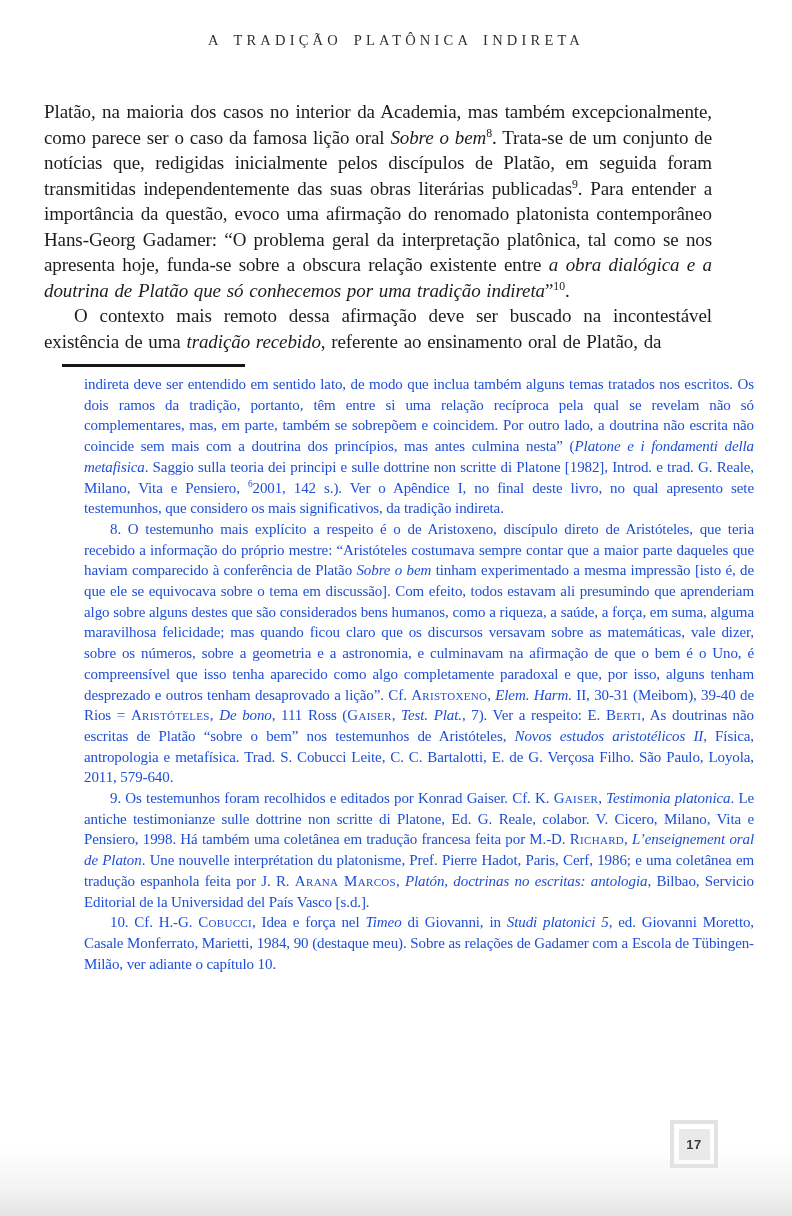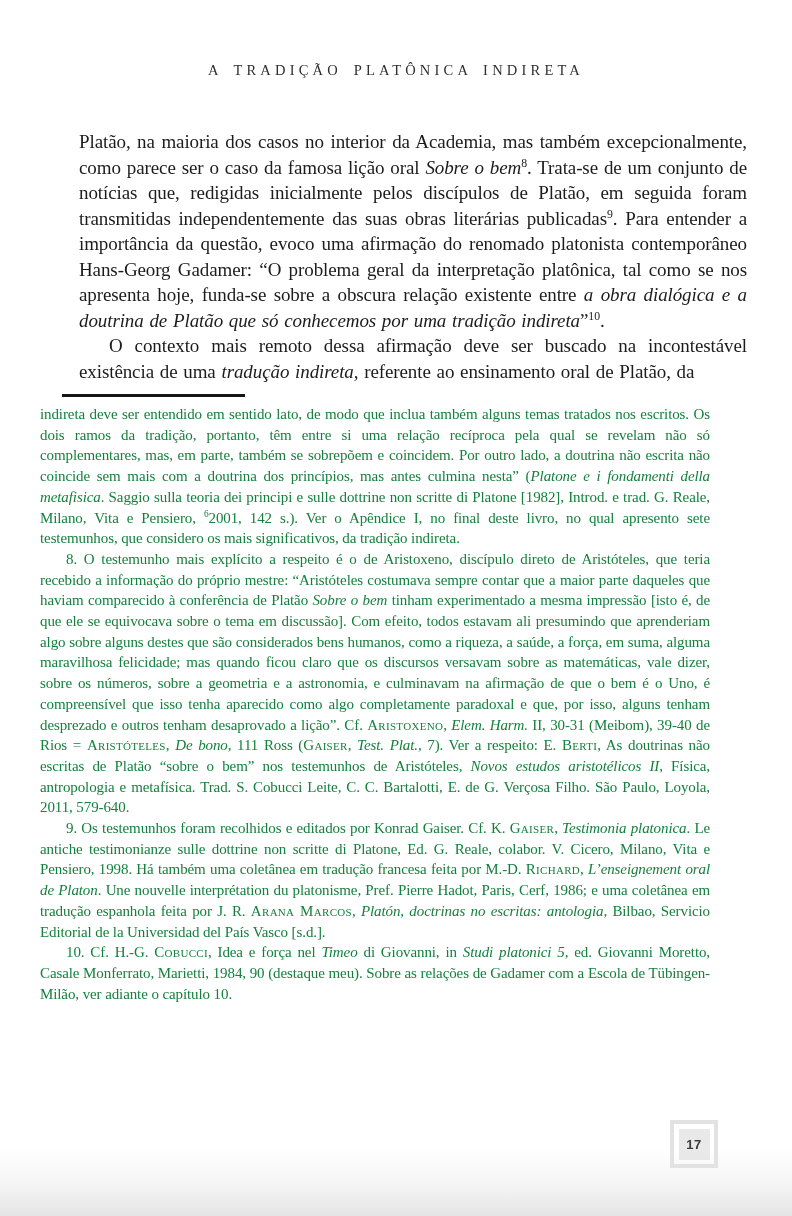--- a/index.html
+++ b/index.html
@@ -7,54 +7,54 @@
     position: relative;
     width: 792px;
     height: 1216px;
     margin: 0 auto;
     background: #ffffff;
     overflow: hidden;
     font-family: "Liberation Serif", serif;
     color: #1c1c1c;
   }
   .running-head {
-    padding-top: 60px;
+    padding-top: 30px;
     text-align: center;
     font-family: "Liberation Serif", serif;
     font-size: 14.5px;
     line-height: 20px;
     letter-spacing: 4.2px;
     word-spacing: 4px;
     color: #2e2e2e;
   }
   .main-text {
-    margin: 49px 62px 0 79px;
+    margin: 49px 62px 0 44px;
     width: 668px;
     font-size: 19px;
     line-height: 25.5px;
     text-align: justify;
     word-spacing: 0.06em;
     letter-spacing: -0.1px;
   }
   .main-text p { margin: 0; }
   .main-text p.indent { text-indent: 30px; }
   .fn-rule {
     margin: 10px 0 7px 62px;
     width: 183px;
     height: 3px;
     background: #161616;
   }
   .footnotes {
-    margin: 0 60px 0 40px;
+    margin: 0 60px 0 84px;
     width: 670px;
     font-size: 15px;
     line-height: 20.7px;
     text-align: justify;
     letter-spacing: -0.1px;
-    color: #15803d;
+    color: #1d4ed8;
   }
   .footnotes p { margin: 0; }
   .footnotes p.indent { text-indent: 26px; }
   sup {
     font-size: 62%;
     line-height: 0;
     vertical-align: baseline;
     position: relative;
     top: -0.55em;
   }
@@ -101,21 +101,21 @@
 </style>
 </head>
 <body>
 
 <div class="page">
 
   <div class="running-head">A TRADIÇÃO PLATÔNICA INDIRETA</div>
 
   <div class="main-text">
       <p><span>Platão, na maioria dos casos no interior da Academia, mas também excepcionalmente, como parece ser o caso da famosa lição oral </span><i>Sobre o bem</i><sup>8</sup><span>. Trata-se de um conjunto de notícias que, redigidas inicialmente pelos discípulos de Platão, em seguida foram transmitidas independentemente das suas obras literárias publicadas</span><sup>9</sup><span>. Para entender a importância da questão, evoco uma afirmação do renomado platonista contemporâneo Hans-Georg Gadamer: “O problema geral da interpretação platônica, tal como se nos apresenta hoje, funda-se sobre a obscura relação existente entre </span><i>a obra dialógica e a doutrina de Platão que só conhecemos por uma tradição indireta</i><span>”</span><sup>10</sup><span>.</span></p>
-      <p class="indent"><span>O contexto mais remoto dessa afirmação deve ser buscado na incontestável existência de uma </span><i>tradução indireta</i><span>, referente ao ensinamento oral de Platão, da</span></p>
+      <p class="indent"><span>O contexto mais remoto dessa afirmação deve ser buscado na incontestável existência de uma </span><i>tradição recebido</i><span>, referente ao ensinamento oral de Platão, da</span></p>
     </div>
 
   <div class="fn-rule"></div>
 
   <div class="footnotes">
       <p><span>indireta deve ser entendido em sentido lato, de modo que inclua também alguns temas tratados nos escritos. Os dois ramos da tradição, portanto, têm entre si uma relação recíproca pela qual se revelam não só complementares, mas, em parte, também se sobrepõem e coincidem. Por outro lado, a doutrina não escrita não coincide sem mais com a doutrina dos princípios, mas antes culmina nesta” (</span><i>Platone e i fondamenti della metafisica</i><span>. Saggio sulla teoria dei principi e sulle dottrine non scritte di Platone [1982], Introd. e trad. G. Reale, Milano, Vita e Pensiero, </span><sup>6</sup><span>2001, 142 s.). Ver o Apêndice I, no final deste livro, no qual apresento sete testemunhos, que considero os mais significativos, da tradição indireta.</span></p>
       <p class="indent"><span>8. O testemunho mais explícito a respeito é o de Aristoxeno, discípulo direto de Aristóteles, que teria recebido a informação do próprio mestre: “Aristóteles costumava sempre contar que a maior parte daqueles que haviam comparecido à conferência de Platão </span><i>Sobre o bem</i><span> tinham experimentado a mesma impressão [isto é, de que ele se equivocava sobre o tema em discussão]. Com efeito, todos estavam ali presumindo que aprenderiam algo sobre alguns destes que são considerados bens humanos, como a riqueza, a saúde, a força, em suma, alguma maravilhosa felicidade; mas quando ficou claro que os discursos versavam sobre as matemáticas, vale dizer, sobre os números, sobre a geometria e a astronomia, e culminavam na afirmação de que o bem é o Uno, é compreensível que isso tenha aparecido como algo completamente paradoxal e que, por isso, alguns tenham desprezado e outros tenham desaprovado a lição”. Cf. </span><span class="sc">Aristoxeno</span><span>, </span><i>Elem. Harm.</i><span> II, 30-31 (Meibom), 39-40 de Rios = </span><span class="sc">Aristóteles</span><span>, </span><i>De bono</i><span>, 111 Ross (</span><span class="sc">Gaiser</span><span>, </span><i>Test. Plat.</i><span>, 7). Ver a respeito: E. </span><span class="sc">Berti</span><span>, As doutrinas não escritas de Platão “sobre o bem” nos testemunhos de Aristóteles, </span><i>Novos estudos aristotélicos II</i><span>, Física, antropologia e metafísica. Trad. S. Cobucci Leite, C. C. Bartalotti, E. de G. Verçosa Filho. São Paulo, Loyola, 2011, 579-640.</span></p>
       <p class="indent"><span>9. Os testemunhos foram recolhidos e editados por Konrad Gaiser. Cf. K. </span><span class="sc">Gaiser</span><span>, </span><i>Testimonia platonica</i><span>. Le antiche testimonianze sulle dottrine non scritte di Platone, Ed. G. Reale, colabor. V. Cicero, Milano, Vita e Pensiero, 1998. Há também uma coletânea em tradução francesa feita por M.-D. </span><span class="sc">Richard</span><span>, </span><i>L’enseignement oral de Platon</i><span>. Une nouvelle interprétation du platonisme, Pref. Pierre Hadot, Paris, Cerf, 1986; e uma coletânea em tradução espanhola feita por J. R. </span><span class="sc">Arana Marcos</span><span>, </span><i>Platón, doctrinas no escritas: antologia</i><span>, Bilbao, Servicio Editorial de la Universidad del País Vasco [s.d.].</span></p>
       <p class="indent"><span>10. Cf. H.-G. </span><span class="sc">Cobucci</span><span>, Idea e força nel </span><i>Timeo</i><span> di Giovanni, in </span><i>Studi platonici 5</i><span>, ed. Giovanni Moretto, Casale Monferrato, Marietti, 1984, 90 (destaque meu). Sobre as relações de Gadamer com a Escola de Tübingen-Milão, ver adiante o capítulo 10.</span></p>
     </div>

